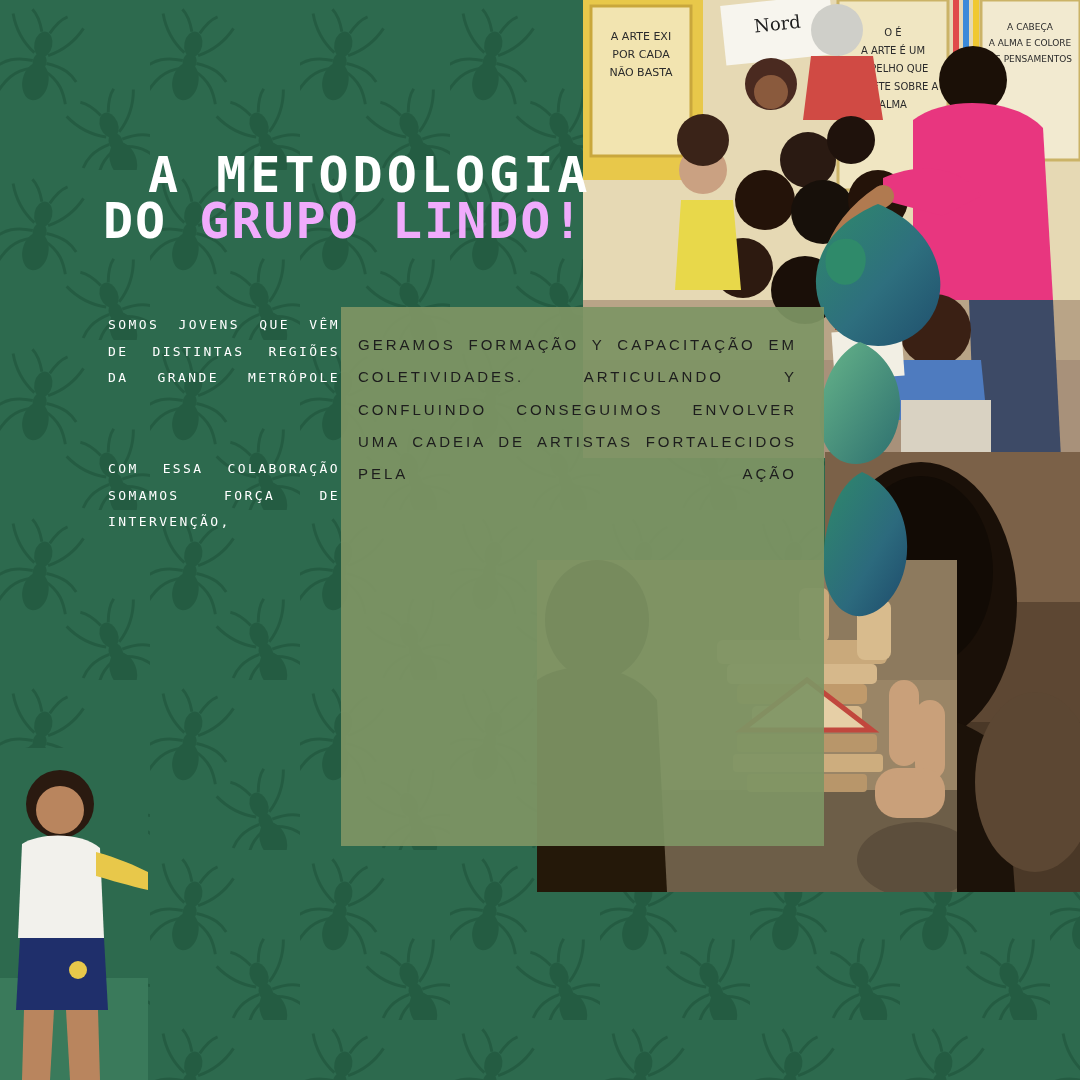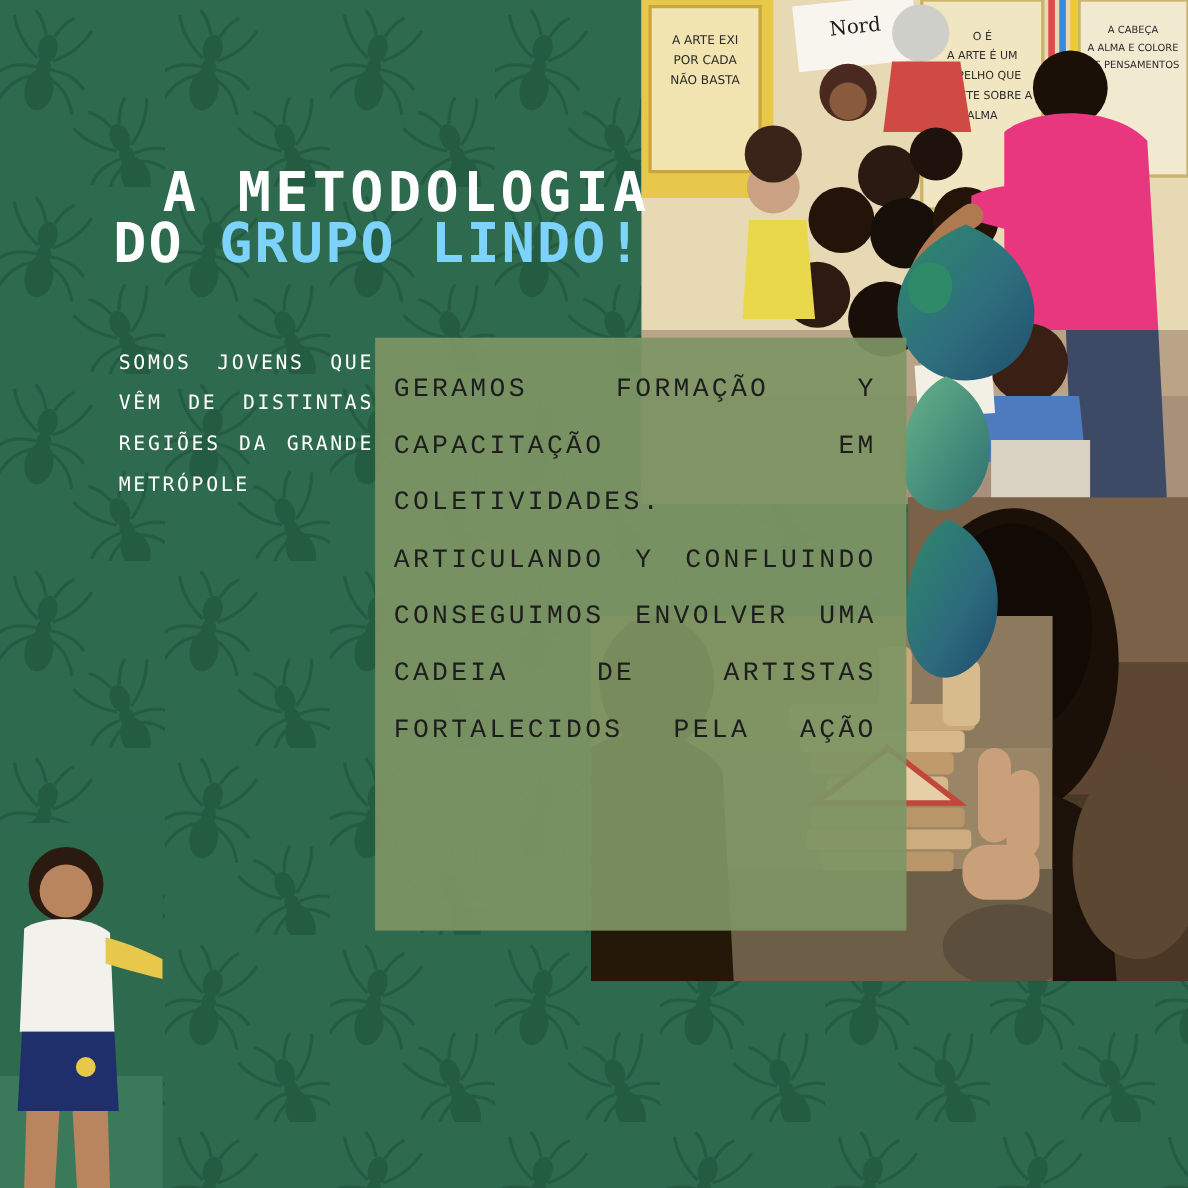--- a/index.html
+++ b/index.html
@@ -54,32 +54,32 @@
   }
   .headline .line {
     font-family: "DejaVu Sans Mono", monospace;
     font-weight: bold;
     font-size: 50px;
     letter-spacing: 2px;
     color: #ffffff;
     white-space: nowrap;
   }
   .headline .line1 { letter-spacing: 4px; margin-left: 45px; }
-  .headline .accent { color: #7dd3fc; }
+  .headline .accent { color: #f0abfc; }
 
   
   .col-left {
     position: absolute;
     left: 108px;
     top: 312px;
     width: 232px;
   }
   .para {
     font-family: "DejaVu Sans Mono", monospace;
-    font-size: 18px;
+    font-size: 13px;
     letter-spacing: 2.4px;
     line-height: 2.05;
     text-align: justify;
     text-align-last: justify;
     color: #ffffff;
     margin-bottom: 24px;
   }
   .para.white  { color: #ffffff; }
   .para.yellow { color: #ffe45c; }
   .para.last   { margin-bottom: 0; }
@@ -89,22 +89,22 @@
   .panel {
     position: absolute;
     left: 341px;
     top: 307px;
     width: 483px;
     height: 539px;
     background: rgba(126, 148, 100, 0.93);
     padding: 22px 27px 0 17px;
   }
   .panel .ptext {
-    font-family: Liberation Mono, monospace;
-    font-size: 24px;
+    font-family: Liberation Sans, sans-serif;
+    font-size: 15px;
     letter-spacing: 3px;
     line-height: 2.15;
     color: #1d1d1d;
     text-align: justify;
     text-align-last: justify;
   }
   .panel .pgap { height: 38px; }
 </style>
 </head>
 <body>
@@ -304,20 +304,21 @@
   </div>
 
   <div class="headline">
     <div class="line line1">A  METODOLOGIA</div>
     <div class="line line2"><span>DO </span><span class="accent">GRUPO LINDO!</span></div>
   </div>
 
   <div class="col-left">
     <p class="para white">SOMOS JOVENS QUE VÊM DE DISTINTAS REGIÕES DA GRANDE METRÓPOLE</p>
     <div class="spacer-block"></div>
+    <p class="para white last">COM ESSA COLABORAÇÃO SOMAMOS FORÇA DE INTERVENÇÃO,</p>
   </div>
 
   <div class="panel">
     <p class="ptext">GERAMOS FORMAÇÃO Y CAPACITAÇÃO EM COLETIVIDADES. ARTICULANDO Y CONFLUINDO CONSEGUIMOS ENVOLVER UMA CADEIA DE ARTISTAS FORTALECIDOS PELA AÇÃO</p>
     <div class="pgap"></div>
   </div>
 
 </div>
 
 </body></html>

